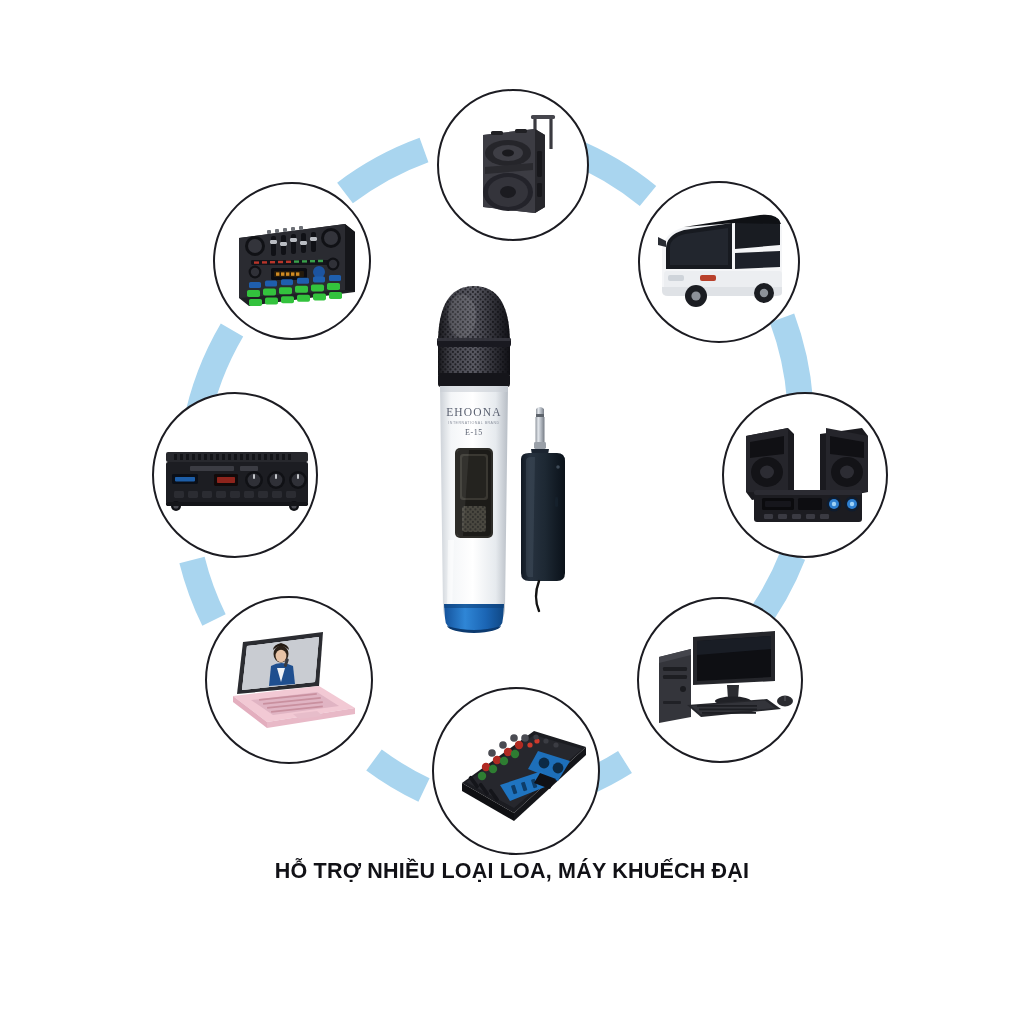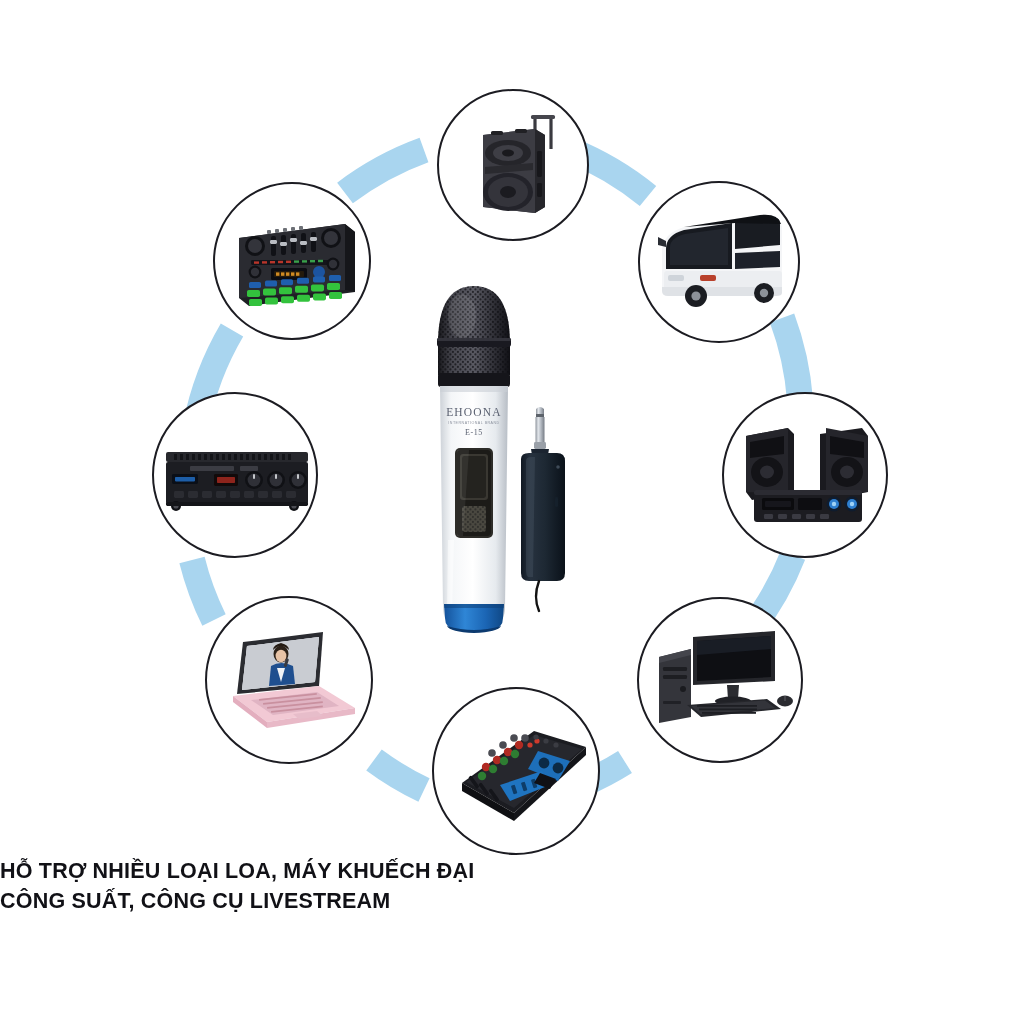--- a/index.html
+++ b/index.html
@@ -26,21 +26,21 @@
   }
   .node .art { width:100%; height:100%; position:relative; }
 
   
   .center-mic { position:absolute; left:424px; top:278px; width:100px; height:390px; }
   .receiver { position:absolute; left:513px; top:405px; width:62px; height:210px; }
 
   
   .caption {
     position:absolute; left:0; right:0; top:856px;
-    color:#111116;
+    text-align:center; color:#111116;
     font-weight:bold; font-size:21.5px; line-height:30px;
     letter-spacing:0.2px;
   }
   .cap-line { display:block; }
 </style>
 </head>
 <body>
 
 <div id="stage">
 
@@ -576,16 +576,15 @@
 
       <circle cx="45" cy="62" r="1.8" fill="#3e4a57"></circle>
       <rect x="42" y="92" width="3" height="10" rx="1.2" fill="#15202b"></rect>
 
       <path d="M26,176 Q20,192 26,206" stroke="#121212" stroke-width="2.4" fill="none" stroke-linecap="round"></path>
     </svg>
   </div>
 
   <div class="caption">
     <span class="cap-line">HỖ TRỢ NHIỀU LOẠI LOA, MÁY KHUẾCH ĐẠI</span>
-    <span class="cap-line">CÔNG SUẤT,  CÔNG CỤ LIVESTREAM</span>
   </div>
 
 </div>
 
 </body></html>

